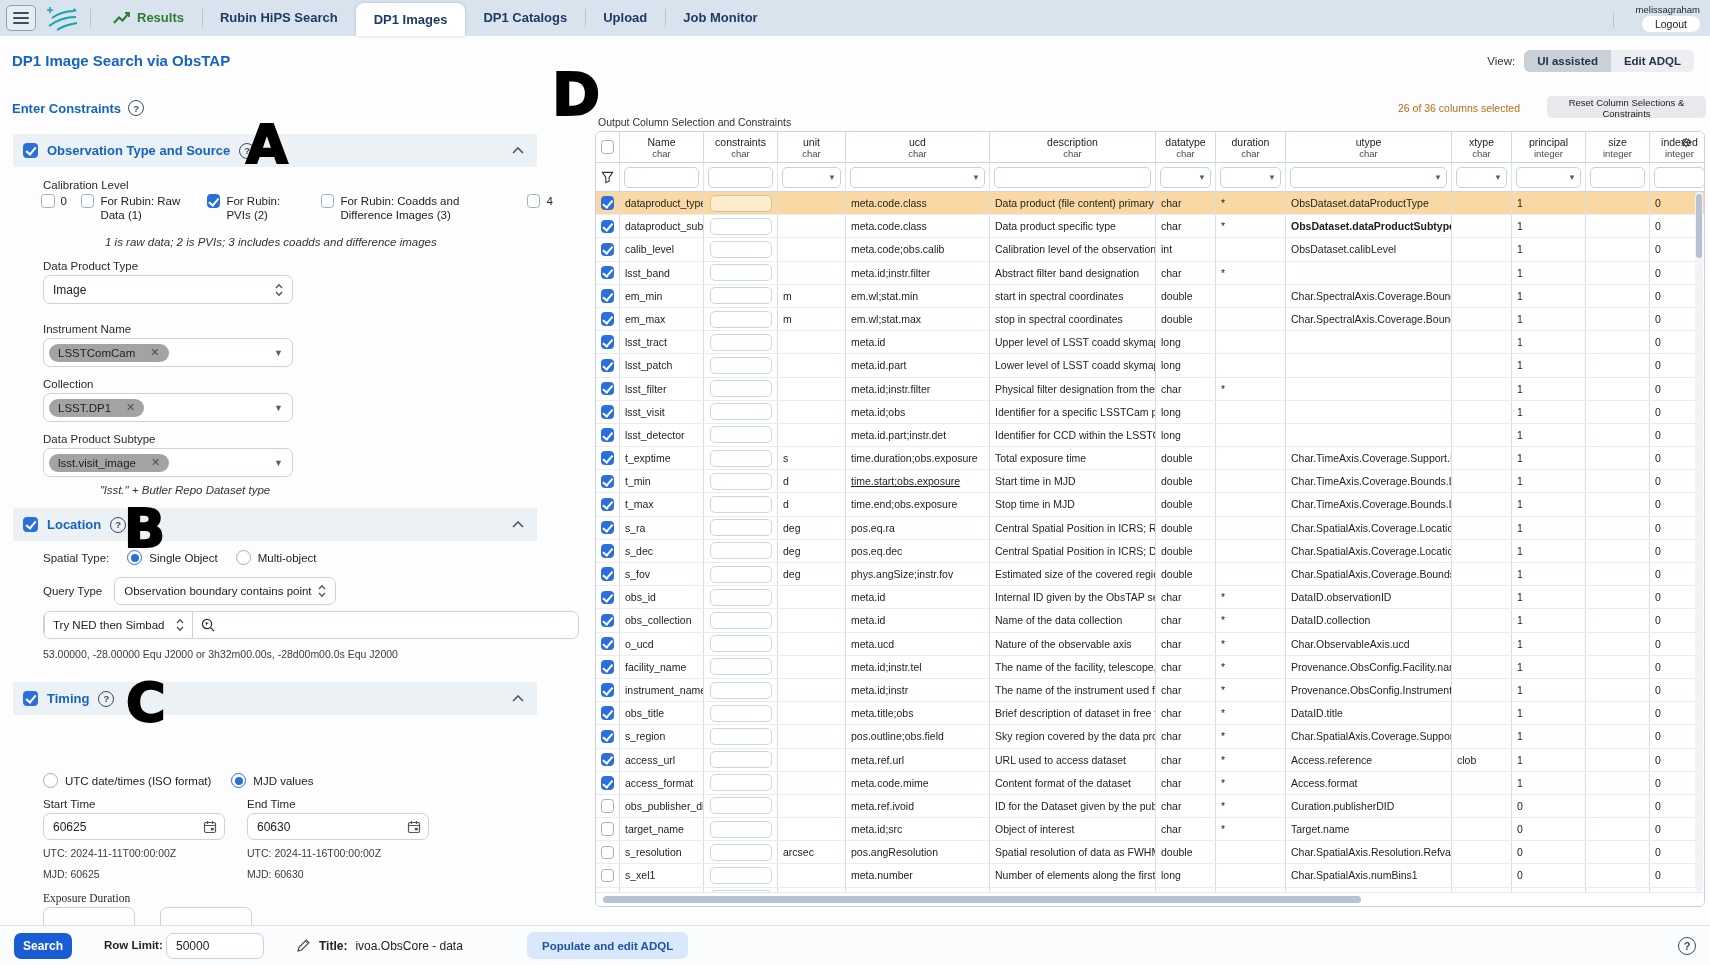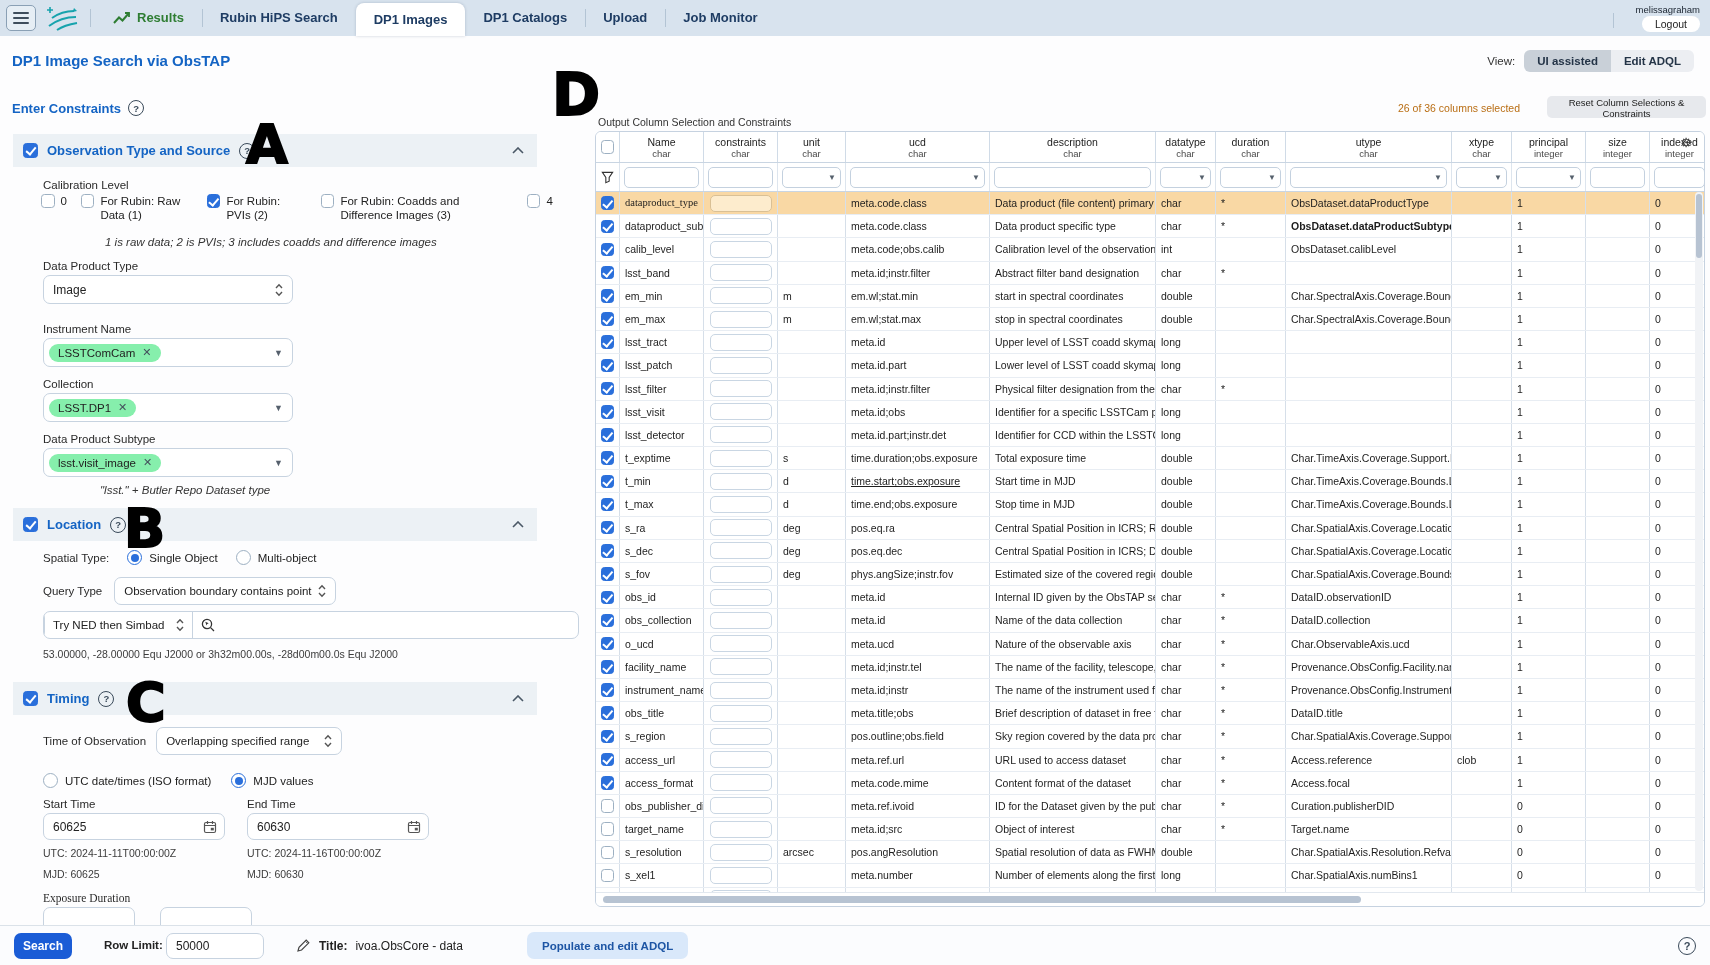--- a/index.html
+++ b/index.html
@@ -43,21 +43,21 @@
   .ec{position:absolute;left:12px;top:100px;display:flex;gap:7px;align-items:center;font-size:13px;font-weight:700;color:#1464c4;}
   .sect{position:absolute;left:13px;width:524px;height:33px;background:#ecf1f5;display:flex;align-items:center;gap:9px;padding-left:10px;box-sizing:border-box;}
   .stitle{font-size:13px;font-weight:700;color:#1464c4;}
   .chev{margin-left:auto;margin-right:13px;display:flex;}
   .lbl{position:absolute;font-size:11.5px;color:#2a2a2a;}
   .note{position:absolute;font-size:11.5px;font-style:italic;color:#333;}
   .smallnote{position:absolute;font-size:10.5px;color:#3c3c3c;}
   .box{border:1px solid #c7d3e0;border-radius:7px;background:#fff;box-sizing:border-box;display:flex;align-items:center;padding:0 9px;font-size:12px;color:#222;}
   .abs{position:absolute;}
   .stepper{margin-left:auto;display:flex;}
-  .chip{background:#86efac;border-radius:9px;padding:2.5px 9px;font-size:11.5px;color:#222;display:flex;gap:7px;align-items:center;justify-content:flex-end;}
+  .chip{background:#a3a3a3;border-radius:9px;padding:2.5px 9px;font-size:11.5px;color:#222;display:flex;gap:15px;align-items:center;justify-content:flex-end;}
   .x{color:#44505c;font-size:11px;font-weight:400;}
   .dcaret{margin-left:auto;color:#55606c;font-size:9px;}
   .coordwrap{position:absolute;left:43px;top:611px;width:536px;height:28px;border:1px solid #c7d3e0;border-radius:7px;background:#fff;display:flex;box-sizing:border-box;overflow:hidden;}
   .coordin{flex:1;border:none;outline:none;padding:0 9px;font-size:12px;font-family:inherit;color:#222;background:transparent;}
   .resolver{width:148px;border-left:1px solid #c7d3e0;display:flex;align-items:center;padding:0 8px;font-size:11.5px;box-sizing:border-box;}
   .magbtn{width:31px;border-left:1px solid #c7d3e0;display:flex;align-items:center;justify-content:center;box-sizing:border-box;background:#fff;}
   .dinp{position:absolute;width:182px;height:27px;border:1px solid #c7d3e0;border-radius:7px;box-sizing:border-box;display:flex;align-items:center;background:#fff;}
   .dinp input{flex:1;border:none;outline:none;padding:0 9px;font-size:12px;font-family:inherit;color:#222;background:transparent;min-width:0;}
   .dinp .cal{margin-right:7px;display:flex;}
   
@@ -294,32 +294,20 @@
   <div class="sect" style="top:682px;">
     <span class="cb ck"></span>
     <span class="stitle">Timing</span>
     <span class="qm">?</span>
     <span class="chev">
       <svg width="12" height="7" viewBox="0 0 12 7">
           <path d="M1 6 L6 1 L11 6" fill="none" stroke="#4a5866" stroke-width="1.6"></path>
         </svg>
     </span>
   </div>
-  <div class="abs" style="left:43px;top:727px;display:flex;gap:10px;align-items:center;">
-    <span class="lbl" style="position:static;">Time of Observation</span>
-    <span class="box" style="width:186px;height:28px;font-size:11.5px;">
-      <span>Overlapping specified range</span>
-      <span class="stepper">
-        <svg width="8" height="14" viewBox="0 0 8 14">
-            <path d="M1 5 L4 1.8 L7 5" fill="none" stroke="#555" stroke-width="1.4"></path>
-            <path d="M1 9 L4 12.2 L7 9" fill="none" stroke="#555" stroke-width="1.4"></path>
-          </svg>
-      </span>
-    </span>
-  </div>
   <div class="abs" id="fmtrow" style="left:43px;top:773px;display:flex;gap:20px;">
       <label class="ropt">
         <span class="radio"></span>
         <span>UTC date/times (ISO format)</span>
       </label>
       <label class="ropt">
         <span class="radio sel"></span>
         <span>MJD values</span>
       </label>
     </div>
@@ -470,21 +458,21 @@
         </div>
         <div class="fcell" style="width: 60px;">
           <input class="fin" style="">
         </div>
       </div>
     <div class="tbody" id="tbody">
         <div class="trow hl">
           <div class="tcell ccell" style="width: 24px;">
             <span class="cb smcb ck"></span>
           </div>
-          <div class="tcell" style="width: 84px; font-family: Liberation Serif, serif;">dataproduct_type</div>
+          <div class="tcell" style="width: 84px;">dataproduct_type</div>
           <div class="tcell ccell" style="width: 74px;">
             <input class="cin" style="">
           </div>
           <div class="tcell" style="width: 68px;"></div>
           <div class="tcell" style="width: 144px;">meta.code.class</div>
           <div class="tcell" style="width: 166px;">Data product (file content) primary type</div>
           <div class="tcell" style="width: 60px;">char</div>
           <div class="tcell" style="width: 70px;">*</div>
           <div class="tcell" style="width: 166px;">ObsDataset.dataProductType</div>
           <div class="tcell" style="width: 60px;"></div>
@@ -954,21 +942,21 @@
           </div>
           <div class="tcell" style="width: 84px;">access_format</div>
           <div class="tcell ccell" style="width: 74px;">
             <input class="cin" style="">
           </div>
           <div class="tcell" style="width: 68px;"></div>
           <div class="tcell" style="width: 144px;">meta.code.mime</div>
           <div class="tcell" style="width: 166px;">Content format of the dataset</div>
           <div class="tcell" style="width: 60px;">char</div>
           <div class="tcell" style="width: 70px;">*</div>
-          <div class="tcell" style="width: 166px;">Access.focal</div>
+          <div class="tcell" style="width: 166px;">Access.format</div>
           <div class="tcell" style="width: 60px;"></div>
           <div class="tcell" style="width: 74px;">1</div>
           <div class="tcell" style="width: 64px;"></div>
           <div class="tcell" style="width: 60px;">0</div>
         </div>
         <div class="trow">
           <div class="tcell ccell" style="width: 24px;">
             <span class="cb smcb"></span>
           </div>
           <div class="tcell" style="width: 84px;">obs_publisher_did</div>

